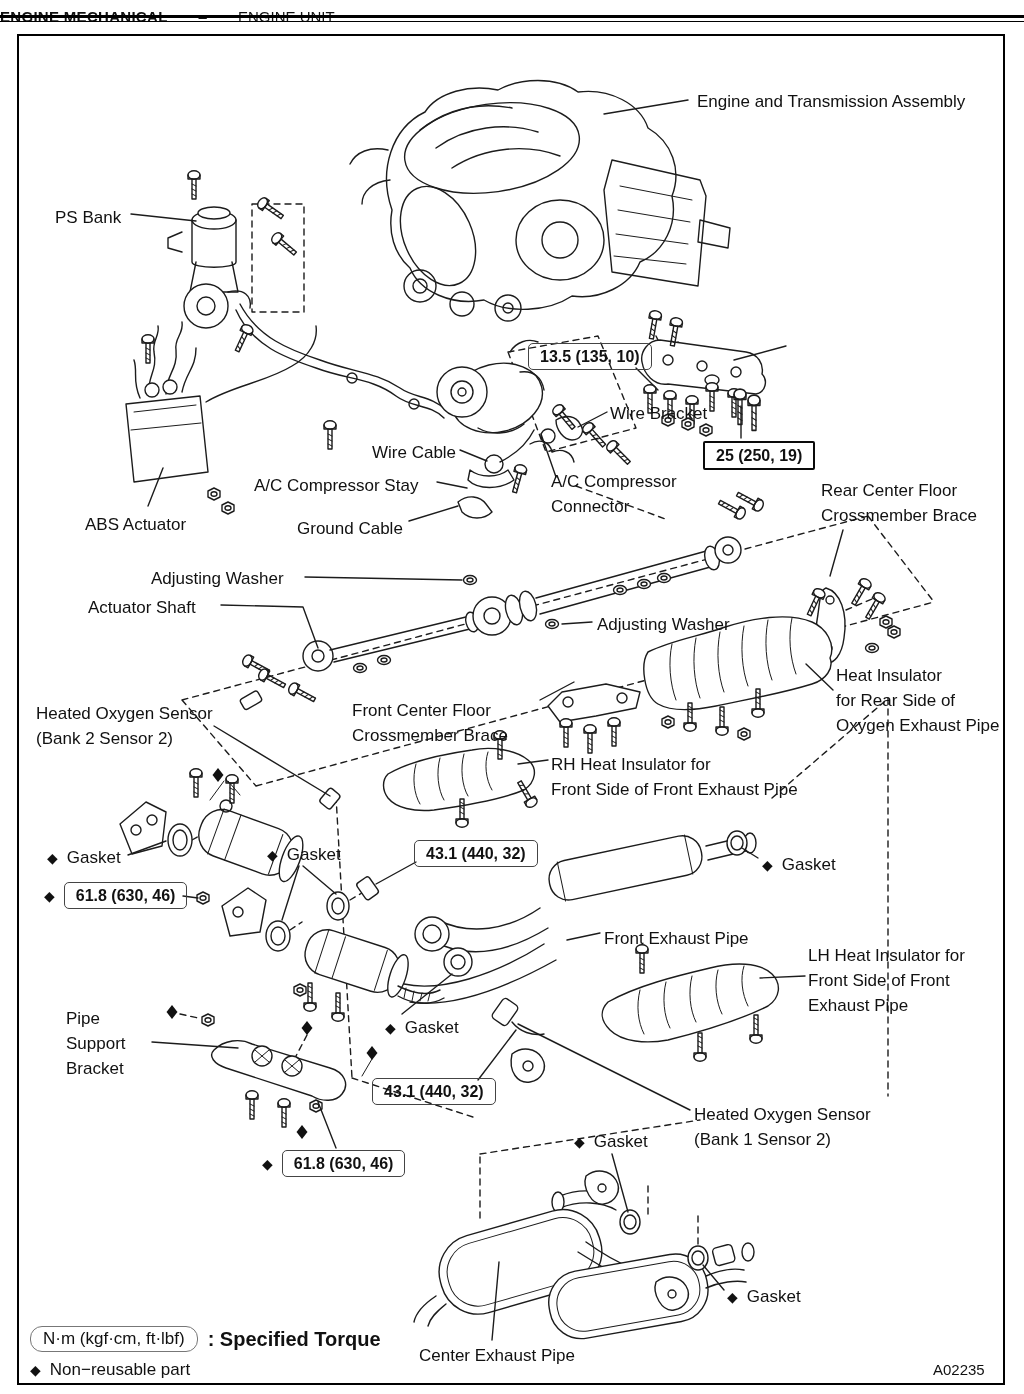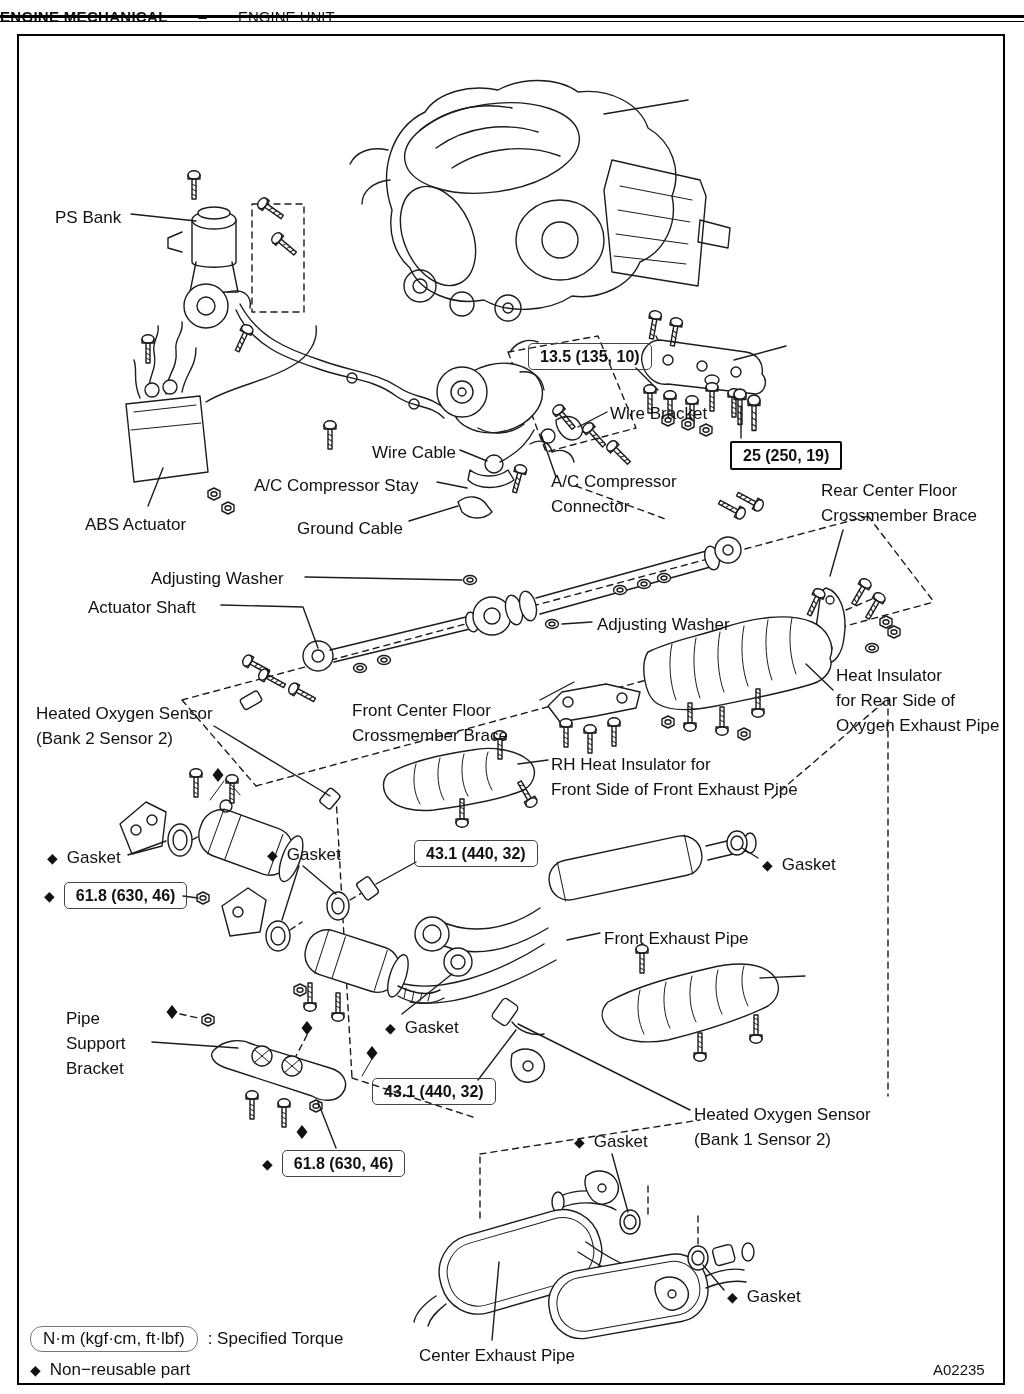--- a/index.html
+++ b/index.html
@@ -17,24 +17,24 @@
   svg.art .blk{fill:#111;stroke:none;}
   svg.art .leader{stroke:#555;stroke-width:1.1;}
   svg.art .d{stroke-dasharray:6 5;stroke-width:1.2;}
   svg.art .thin{stroke-width:1;}
   .label{position:absolute;font-size:17px;line-height:25px;white-space:pre-line;}
   .gasket{display:flex;align-items:center;gap:9px;white-space:nowrap;}
   .diamond{font-size:14px;line-height:1;}
   .torque{position:absolute;display:flex;align-items:center;gap:9px;}
   .tq-box{border:1.5px solid #444;border-radius:5px;padding:1px 11px;
           font-weight:bold;font-size:16px;line-height:23px;white-space:nowrap;}
-  .tq-strong .tq-box{border:2.5px solid #0a0a0a;border-radius:2px;margin-left:27px;}
+  .tq-strong .tq-box{border:2.5px solid #0a0a0a;border-radius:2px;}
   .legend-r1{position:absolute;display:flex;align-items:center;gap:10px;}
   .legend-box{border:1.5px solid #777;border-radius:12px;padding:2px 12px;font-size:17px;white-space:nowrap;}
-  .legend-txt{font-size:17px;}
+  .legend-txt{font-size:20px;font-weight:bold;}
   .legend-r2{position:absolute;display:flex;align-items:center;gap:9px;font-size:17px;}
   .figcode{position:absolute;font-size:15px;}
 </style>
 </head>
 <body>
 
 <div id="page">
 
   <div class="hdr">
     <span class="b">ENGINE MECHANICAL</span>
@@ -393,20 +393,21 @@
       <path d="M724,1290 L703,1265"></path>
       <path d="M636,368 L658,390"></path>
       <path d="M741,438 L741,406"></path>
       <path d="M416,862 L376,884"></path>
       <path d="M183,896 L198,898"></path>
       <path d="M478,1080 L516,1030"></path>
       <path d="M336,1148 L318,1102"></path>
     </g>
   </svg>
 
+  <div class="label" style="left:697px;top:89px">Engine and Transmission Assembly</div>
   <div class="label" style="left:55px;top:205px">PS Bank</div>
   <div class="label" style="left:610px;top:401px">Wire Bracket</div>
   <div class="label" style="left:372px;top:440px">Wire Cable</div>
   <div class="label" style="left:254px;top:473px">A/C Compressor Stay</div>
   <div class="label" style="left:551px;top:469px">A/C Compressor
 Connector</div>
   <div class="label" style="left:85px;top:512px">ABS Actuator</div>
   <div class="label" style="left:297px;top:516px">Ground Cable</div>
   <div class="label" style="left:821px;top:478px">Rear Center Floor
 Crossmember Brace</div>
@@ -416,20 +417,23 @@
   <div class="label" style="left:836px;top:663px">Heat Insulator
 for Rear Side of
 Oxygen Exhaust Pipe</div>
   <div class="label" style="left:36px;top:701px">Heated Oxygen Sensor
 (Bank 2 Sensor 2)</div>
   <div class="label" style="left:352px;top:698px">Front Center Floor
 Crossmember Brace</div>
   <div class="label" style="left:551px;top:752px">RH Heat Insulator for
 Front Side of Front Exhaust Pipe</div>
   <div class="label" style="left:604px;top:926px">Front Exhaust Pipe</div>
+  <div class="label" style="left:808px;top:943px">LH Heat Insulator for
+Front Side of Front
+Exhaust Pipe</div>
   <div class="label" style="left:66px;top:1006px">Pipe
 Support
 Bracket</div>
   <div class="label" style="left:694px;top:1102px">Heated Oxygen Sensor
 (Bank 1 Sensor 2)</div>
   <div class="label" style="left:419px;top:1343px">Center Exhaust Pipe</div>
 
   <div class="label gasket" style="left:47px;top:845px">
     <span class="diamond">◆</span>
     <span>Gasket</span>

